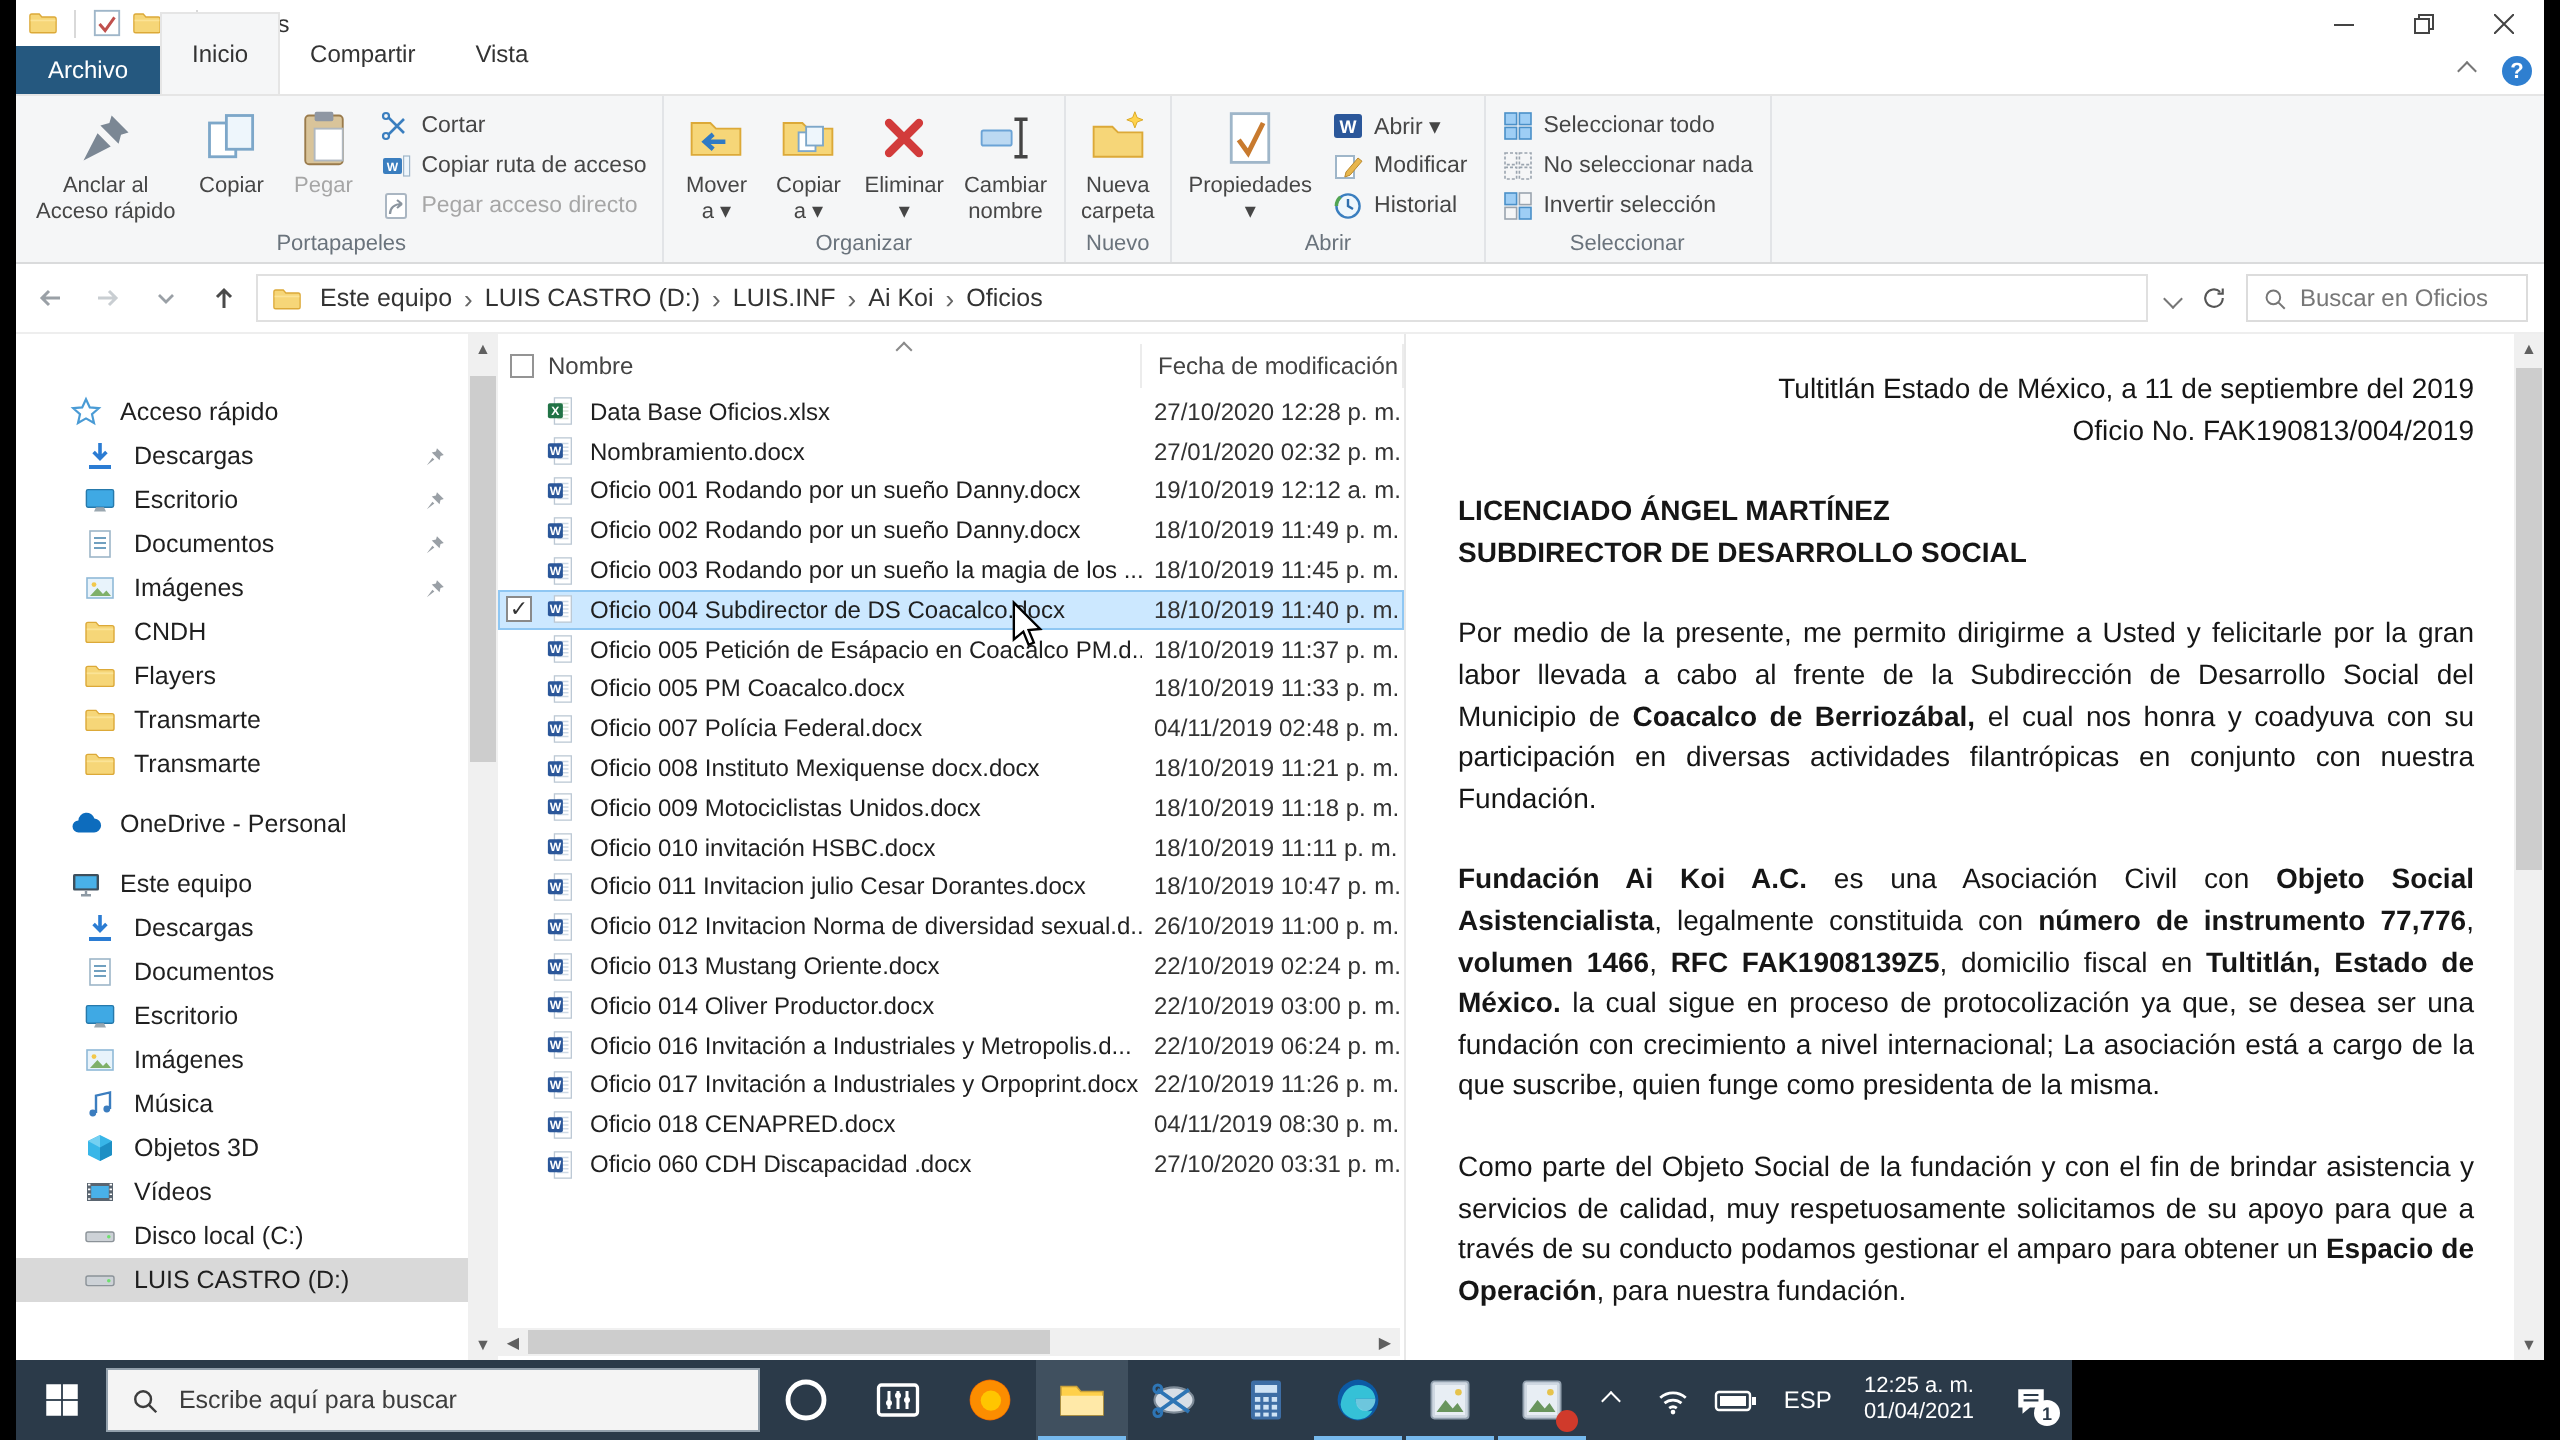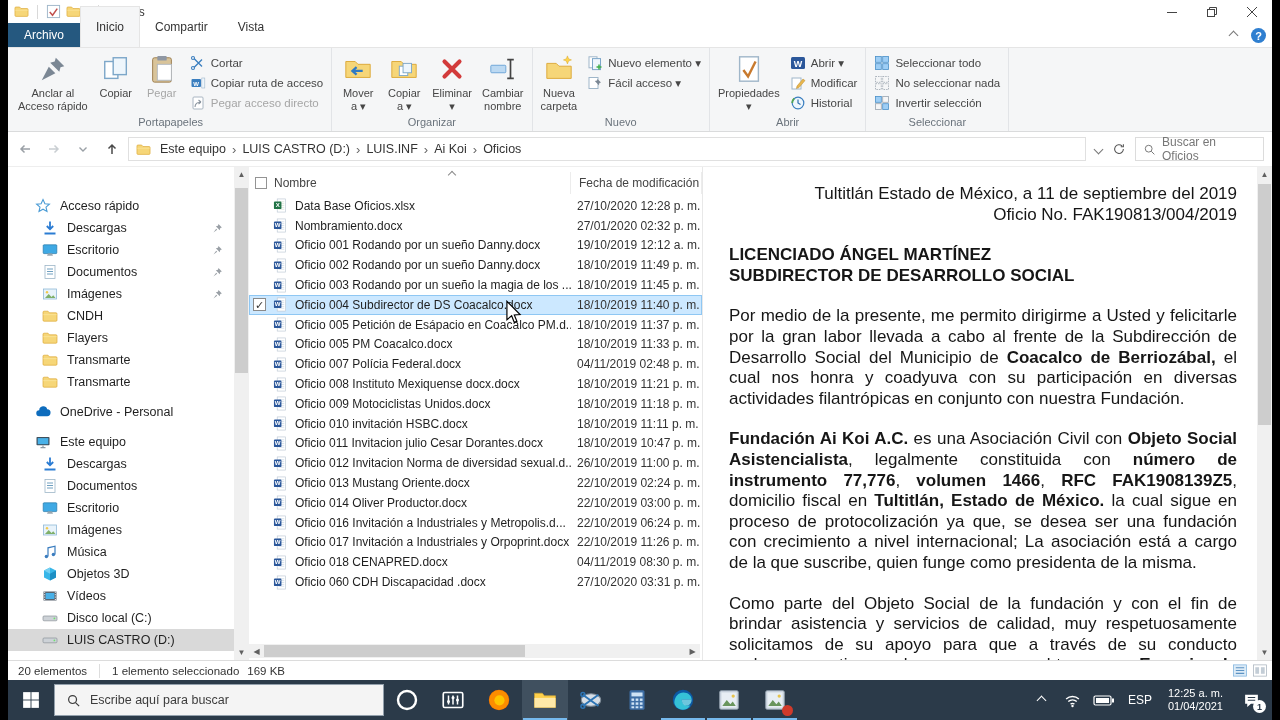--- a/index.html
+++ b/index.html
@@ -46,21 +46,21 @@
 
   
   .addressbar{height:35px;display:flex;align-items:center;background:#fff;padding:0 8px 0 4px;gap:3px;border-bottom:1px solid #eee}
   .navbtn{width:26px;height:24px;display:flex;align-items:center;justify-content:center}
   .navbtn svg{width:16px;height:16px}
   .addr-box{flex:1;height:24px;border:1px solid #e0e0e0;display:flex;align-items:center;padding:0 4px;gap:2px;font-size:12.5px;color:#333}
   .addr-box .ic{width:15px;height:15px;margin:0 3px}
   .crumb{padding:2px 4px;white-space:nowrap}
   .crumb-sep{color:#666;font-size:13px;padding:0 2px}
   .addr-tools{display:flex;align-items:center;gap:10px;padding:0 6px}
-  .search-box{width:129px;height:24px;border:1px solid #dcdcdc;display:flex;align-items:center;gap:6px;padding:0 7px;font-size:12px;color:#777}
+  .search-box{width:141px;height:24px;border:1px solid #dcdcdc;display:flex;align-items:center;gap:6px;padding:0 7px;font-size:12px;color:#777}
   .search-box .ic{width:13px;height:13px}
 
   
   .main{flex:1;display:flex;overflow:hidden;background:#fff;position:relative}
   .sidebar{width:226px;overflow:hidden;padding-top:20px;font-size:12.5px;color:#1f1f1f}
   .sb-row{height:22px;display:flex;align-items:center;gap:9px;padding-left:27px;position:relative;white-space:nowrap}
   .sb-row.child{padding-left:34px}
   .sb-row.selected{background:#d9d9d9}
   .sb-row .ic{width:16px;height:16px}
   .sb-row .pin{position:absolute;right:10px;width:13px;height:13px}
@@ -81,34 +81,34 @@
   .frow .ic{width:15px;height:15px;margin-right:7px}
   .frow .fname{width:276px;overflow:hidden;text-overflow:clip}
   .frow .fdate{padding-left:6px;color:#333}
   .frow.sel{background:#cce8ff;box-shadow:inset 0 0 0 1px #8fc7f3}
   .frow .rowcheck{position:absolute;left:4px;top:3px;width:13px;height:13px;border:1px solid #8a8a8a;background:#fff;font-size:11px;line-height:12px;text-align:center;color:#333}
   .hscroll{position:absolute;bottom:2px;left:0;right:2px;height:14px;background:#f0f0f0;display:flex;align-items:center}
   .hs-arrow{width:15px;height:14px;display:flex;align-items:center;justify-content:center;color:#606060;font-size:8px}
   .hs-track{flex:1;height:14px;position:relative}
   .hs-thumb{position:absolute;left:0;top:1px;height:12px;width:62%;background:#cdcdcd}
 
-  .preview{flex:1;border-left:1px solid #e8e8e8;padding:17px 20px 0 26px;font-size:17px;line-height:20.6px;color:#161616;text-align:justify;overflow:hidden}
+  .preview{flex:1;border-left:1px solid #e8e8e8;padding:17px 20px 0 26px;font-size:14px;line-height:20.6px;color:#161616;text-align:justify;overflow:hidden}
   .doc-right{text-align:right}
   .doc-head{font-weight:bold;text-align:left}
   .doc-p{margin-top:20px}
   .doc-gap{height:20px}
 
   
   .statusbar{height:20px;border-top:1px solid #dcdcdc;background:#fff;display:flex;align-items:center;font-size:11.5px;color:#333;padding-left:10px;gap:12px;position:relative}
   .st-sep{width:1px;height:14px;background:#ddd}
   .view-toggles{position:absolute;right:4px;top:2px;display:flex;gap:4px}
   .view-toggles .ic{width:16px;height:15px}
 
   
-  .taskbar{position:absolute;left:0;bottom:0;width:1264px;height:40px;background:#2b3a49;display:flex;align-items:center}
+  .taskbar{position:absolute;left:0;bottom:0;width:1028px;height:40px;background:#2b3a49;display:flex;align-items:center}
   .tb-start{width:46px;height:40px;display:flex;align-items:center;justify-content:center}
   .tb-start .ic{width:18px;height:18px}
   .tb-search{width:330px;height:32px;background:#f4f4f4;border:1px solid #93a0ac;display:flex;align-items:center;gap:9px;padding:0 11px;font-size:12.5px;color:#3c3c3c}
   .tb-search .ic{width:15px;height:15px}
   .tb-btn{width:46px;height:40px;display:flex;align-items:center;justify-content:center;position:relative}
   .tb-btn .ic{width:24px;height:24px}
   .tb-btn.active{background:#40505f}
   .tb-btn .underline{position:absolute;bottom:0;left:1px;right:1px;height:2px;background:#76b9ed}
   .tb-badge{position:absolute;right:5px;bottom:4px;width:11px;height:11px;border-radius:50%;background:#d03a2b}
   .tray{margin-left:auto;display:flex;align-items:center;gap:7px;padding-right:4px;color:#fff}
@@ -258,41 +258,20 @@
           </div>
           <div class="rgroup-label">Organizar</div>
         </div>
         <div class="rgroup">
           <div class="rgroup-buttons">
             <div class="rbig"><span class="ic"><svg viewBox="0 0 32 32">
                   <path d="M3 10h10l3 3h13v13H3z" fill="#f6d678" stroke="#dca938"></path>
                   <path d="M25 2l1.2 3.1L29.3 6.3l-3.1 1.2L25 10.6l-1.2-3.1-3.1-1.2 3.1-1.2z" fill="#ffd34d" stroke="#d9a520" stroke-width=".5"></path>
                 </svg></span><span>Nueva
 carpeta</span></div>
-            <div class="rsmall-stack">
-              <div class="rsmall">
-                <span class="ic">
-                  <svg viewBox="0 0 16 16">
-                    <rect x="2" y="1.8" width="8" height="11" fill="#fff" stroke="#9fb6c9"></rect>
-                    <rect x="5.5" y="3.6" width="8" height="11" fill="#eef6fc" stroke="#7da7c9"></rect>
-                    <path d="M12 9.5v5M9.5 12h5" stroke="#3fae49" stroke-width="1.5"></path>
-                  </svg>
-                </span>
-                <span>Nuevo elemento ▾</span>
-              </div>
-              <div class="rsmall">
-                <span class="ic">
-                  <svg viewBox="0 0 16 16">
-                    <rect x="2" y="2.5" width="9" height="11" fill="#fff" stroke="#9fb6c9"></rect>
-                    <path d="M10.5 4l3.5 3.5-1.6.5-.5 2.2-4.1-4.1 2.2-.5z" fill="#7b8794"></path>
-                  </svg>
-                </span>
-                <span>Fácil acceso ▾</span>
-              </div>
-            </div>
           </div>
           <div class="rgroup-label">Nuevo</div>
         </div>
         <div class="rgroup">
           <div class="rgroup-buttons">
             <div class="rbig"><span class="ic"><svg viewBox="0 0 32 32">
                   <rect x="6" y="3" width="20" height="26" fill="#fff" stroke="#9fb6c9" stroke-width="1.5"></rect>
                   <path d="M10 17l5 7L23 8" stroke="#c87a2e" stroke-width="2.6" fill="none"></path>
                 </svg></span><span>Propiedades
 ▾</span></div>
@@ -934,41 +913,20 @@
 
       <div class="scrollbar v">
         <div class="sb-arrow">▲</div>
         <div style="flex:1;position:relative;width:15px">
           <div class="sb-thumb" style="position:absolute;top:2px;left:1px;height:52%"></div>
         </div>
         <div class="sb-arrow">▼</div>
       </div>
     </div>
 
-    <div class="statusbar">
-      <span>20 elementos</span>
-      <span class="st-sep"></span>
-      <span>1 elemento seleccionado</span>
-      <span style="margin-left:-4px">169 KB</span>
-      <div class="view-toggles">
-        <span class="ic">
-            <svg viewBox="0 0 16 16">
-              <rect x="1" y="2" width="14" height="12" fill="#dcebf7" stroke="#7fb2de" stroke-width=".8"></rect>
-              <path d="M3.5 5h9M3.5 8h9M3.5 11h9" stroke="#5c93c4" stroke-width="1.2"></path>
-            </svg>
-          </span>
-        <span class="ic">
-            <svg viewBox="0 0 16 16">
-              <rect x="1" y="2" width="14" height="12" fill="none" stroke="#a9b4be" stroke-width=".8"></rect>
-              <rect x="3" y="4.5" width="4" height="7" fill="#c3cdd6"></rect>
-              <rect x="9" y="4.5" width="4" height="7" fill="#c3cdd6"></rect>
-            </svg>
-          </span>
-      </div>
-    </div>
   </div>
 
   <div class="taskbar">
     <div class="tb-start">
       <span class="ic">
           <svg viewBox="0 0 16 16">
             <g fill="#fff">
               <rect x="1" y="1" width="6.6" height="6.6"></rect>
               <rect x="8.4" y="1" width="6.6" height="6.6"></rect>
               <rect x="1" y="8.4" width="6.6" height="6.6"></rect>

